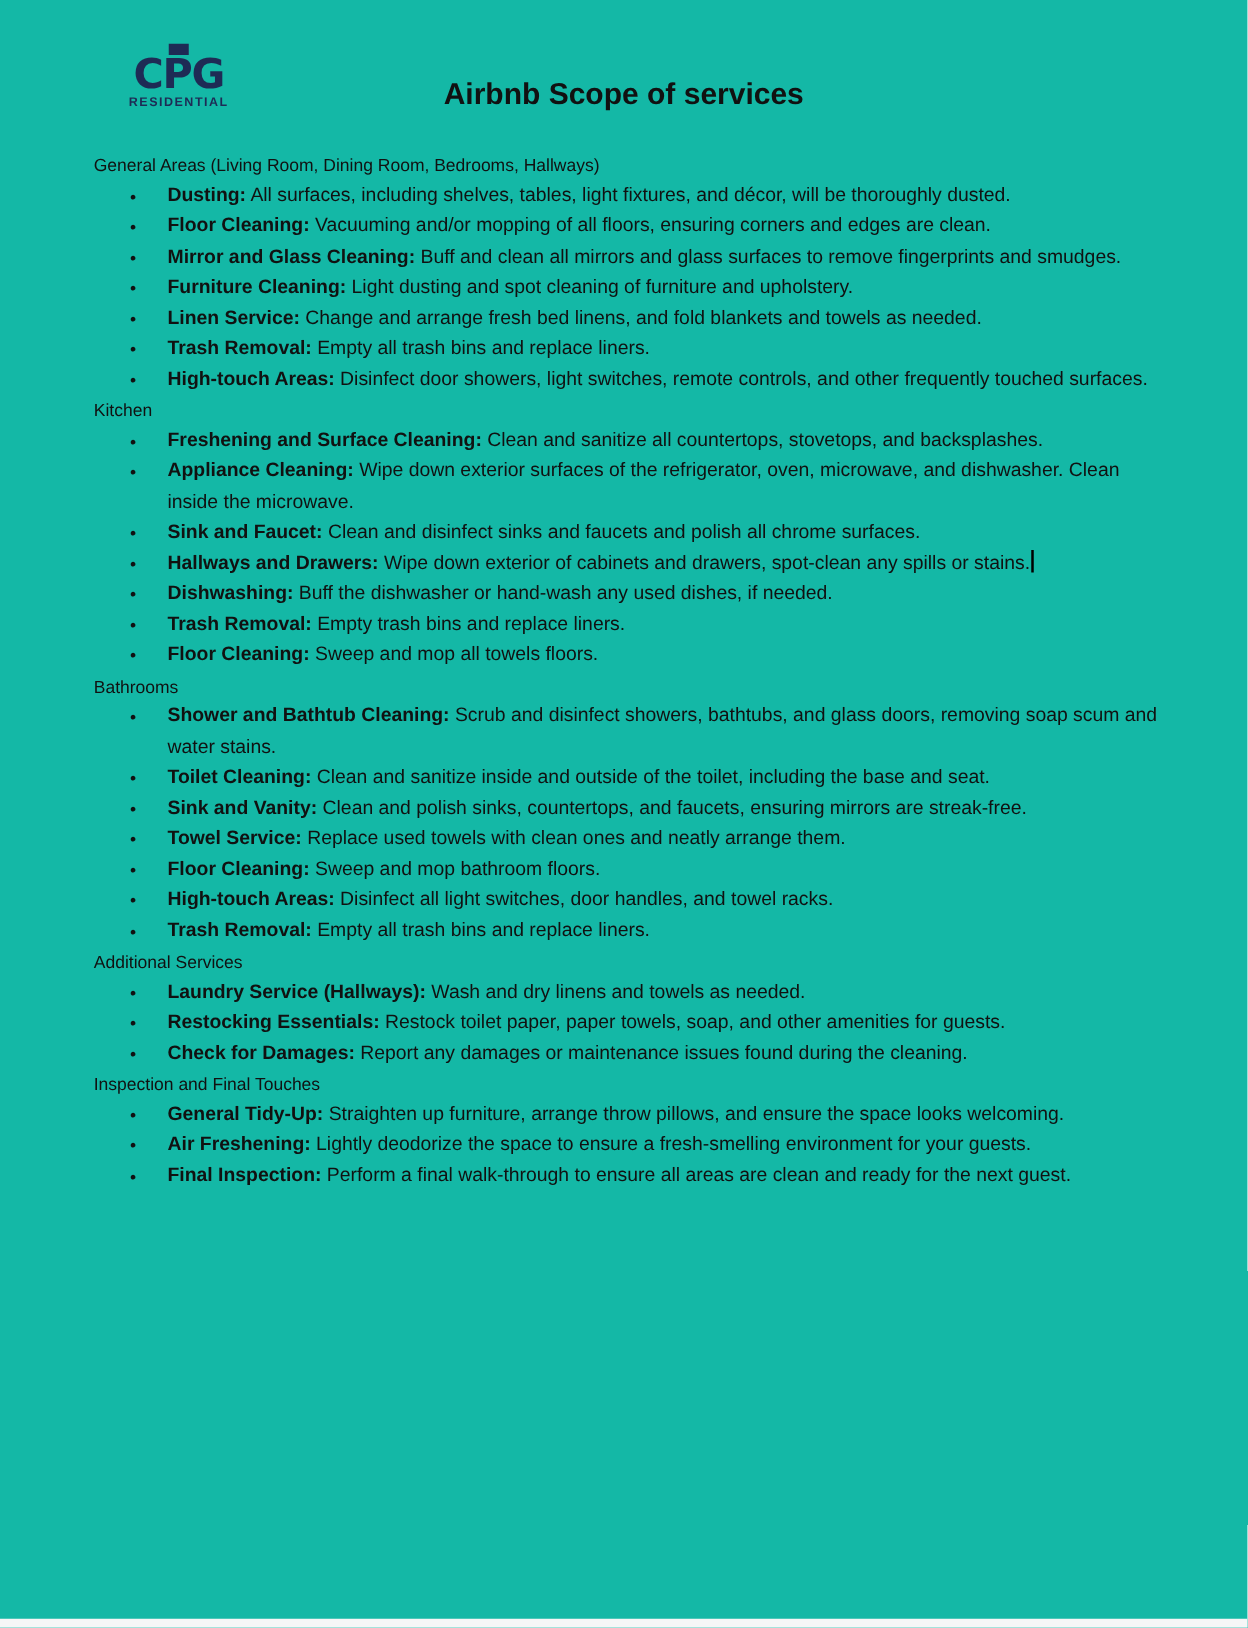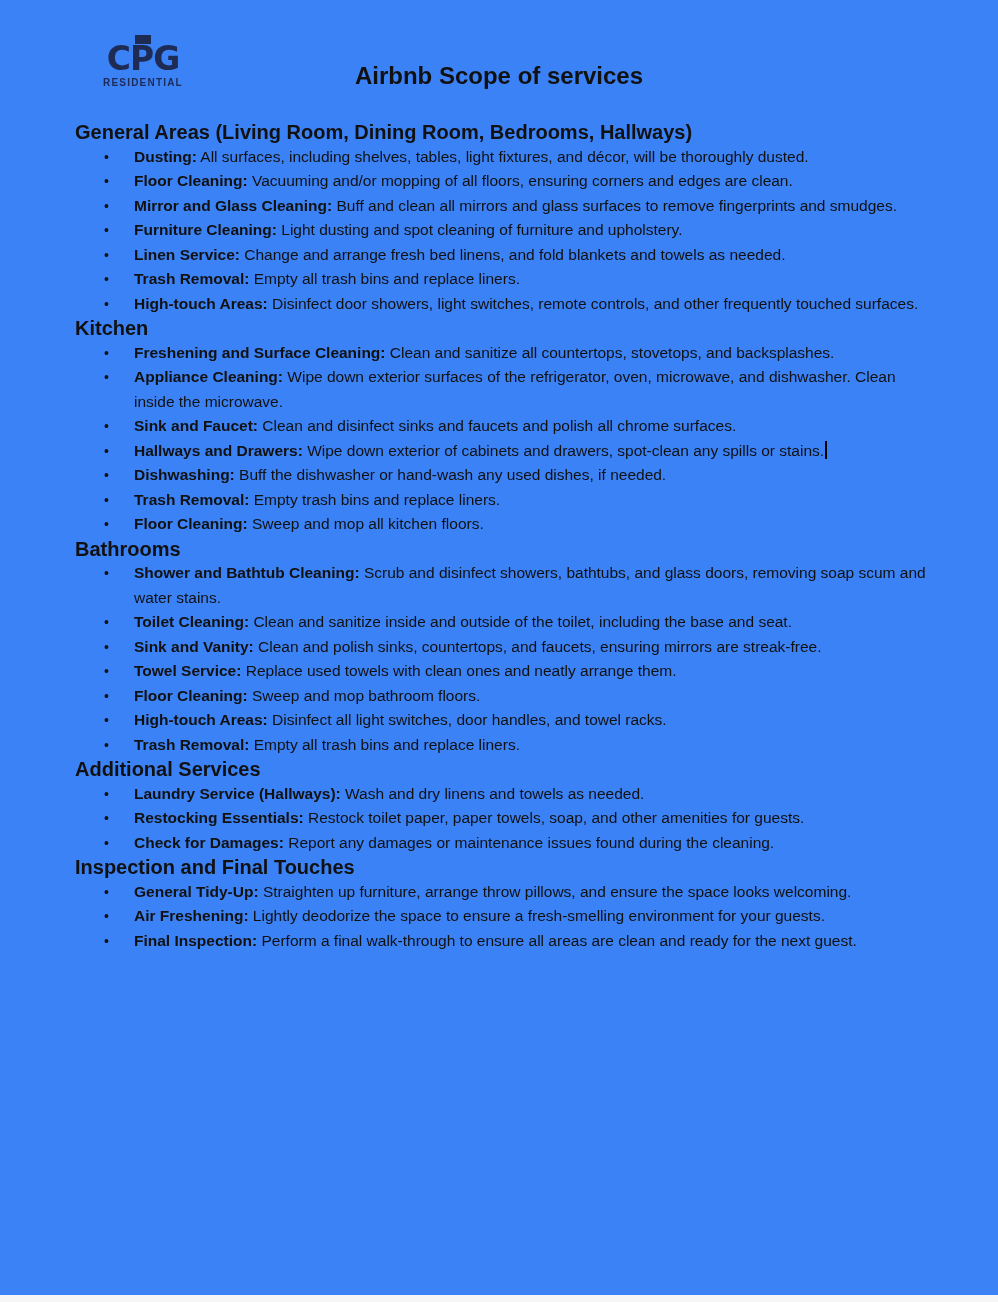--- a/index.html
+++ b/index.html
@@ -1,20 +1,20 @@
 <!DOCTYPE html>
 <html><head>
 <meta charset="utf-8">
 <style>
   html, body { margin: 0; padding: 0; background: #ffffff; }
   .page {
     position: relative;
     width: 998px;
     height: 1302px;
-    background: #3b82f6;
+    background: #14b8a6;
     font-family: "Liberation Sans", sans-serif;
     color: #111111;
     overflow: hidden;
     box-sizing: border-box;
   }
   .header { position: relative; height: 108px; }
   .logo {
     position: absolute;
     top: 30px;
     left: 95px;
@@ -56,22 +56,22 @@
     font-size: 24px;
     font-weight: 700;
     color: #111111;
   }
   .content {
     padding: 0 65px 0 75px;
     font-size: 15.5px;
     line-height: 24.5px;
   }
   .sec-heading {
-    font-size: 20px;
-    font-weight: 700;
+    font-size: 14px;
+    font-weight: 400;
     line-height: 24.5px;
   }
   .bullets { }
   .bullet-item {
     position: relative;
     padding-left: 59px;
   }
   .dot {
     position: absolute;
     left: 29px;
@@ -119,21 +119,21 @@
         <div class="bullet-item"><span class="dot">•</span><span class="lbl">High-touch Areas:</span> <span>Disinfect door showers, light switches, remote controls, and other frequently touched surfaces.</span></div>
       </div>
       <div class="sec-heading">Kitchen</div>
       <div class="bullets">
         <div class="bullet-item"><span class="dot">•</span><span class="lbl">Freshening and Surface Cleaning:</span> <span>Clean and sanitize all countertops, stovetops, and backsplashes.</span></div>
         <div class="bullet-item"><span class="dot">•</span><span class="lbl">Appliance Cleaning:</span> <span>Wipe down exterior surfaces of the refrigerator, oven, microwave, and dishwasher. Clean inside the microwave.</span></div>
         <div class="bullet-item"><span class="dot">•</span><span class="lbl">Sink and Faucet:</span> <span>Clean and disinfect sinks and faucets and polish all chrome surfaces.</span></div>
         <div class="bullet-item"><span class="dot">•</span><span class="lbl">Hallways and Drawers:</span> <span>Wipe down exterior of cabinets and drawers, spot-clean any spills or stains.</span><span class="caret"></span></div>
         <div class="bullet-item"><span class="dot">•</span><span class="lbl">Dishwashing:</span> <span>Buff the dishwasher or hand-wash any used dishes, if needed.</span></div>
         <div class="bullet-item"><span class="dot">•</span><span class="lbl">Trash Removal:</span> <span>Empty trash bins and replace liners.</span></div>
-        <div class="bullet-item"><span class="dot">•</span><span class="lbl">Floor Cleaning:</span> <span>Sweep and mop all kitchen floors.</span></div>
+        <div class="bullet-item"><span class="dot">•</span><span class="lbl">Floor Cleaning:</span> <span>Sweep and mop all towels floors.</span></div>
       </div>
       <div class="sec-heading">Bathrooms</div>
       <div class="bullets">
         <div class="bullet-item"><span class="dot">•</span><span class="lbl">Shower and Bathtub Cleaning:</span> <span>Scrub and disinfect showers, bathtubs, and glass doors, removing soap scum and water stains.</span></div>
         <div class="bullet-item"><span class="dot">•</span><span class="lbl">Toilet Cleaning:</span> <span>Clean and sanitize inside and outside of the toilet, including the base and seat.</span></div>
         <div class="bullet-item"><span class="dot">•</span><span class="lbl">Sink and Vanity:</span> <span>Clean and polish sinks, countertops, and faucets, ensuring mirrors are streak-free.</span></div>
         <div class="bullet-item"><span class="dot">•</span><span class="lbl">Towel Service:</span> <span>Replace used towels with clean ones and neatly arrange them.</span></div>
         <div class="bullet-item"><span class="dot">•</span><span class="lbl">Floor Cleaning:</span> <span>Sweep and mop bathroom floors.</span></div>
         <div class="bullet-item"><span class="dot">•</span><span class="lbl">High-touch Areas:</span> <span>Disinfect all light switches, door handles, and towel racks.</span></div>
         <div class="bullet-item"><span class="dot">•</span><span class="lbl">Trash Removal:</span> <span>Empty all trash bins and replace liners.</span></div>

